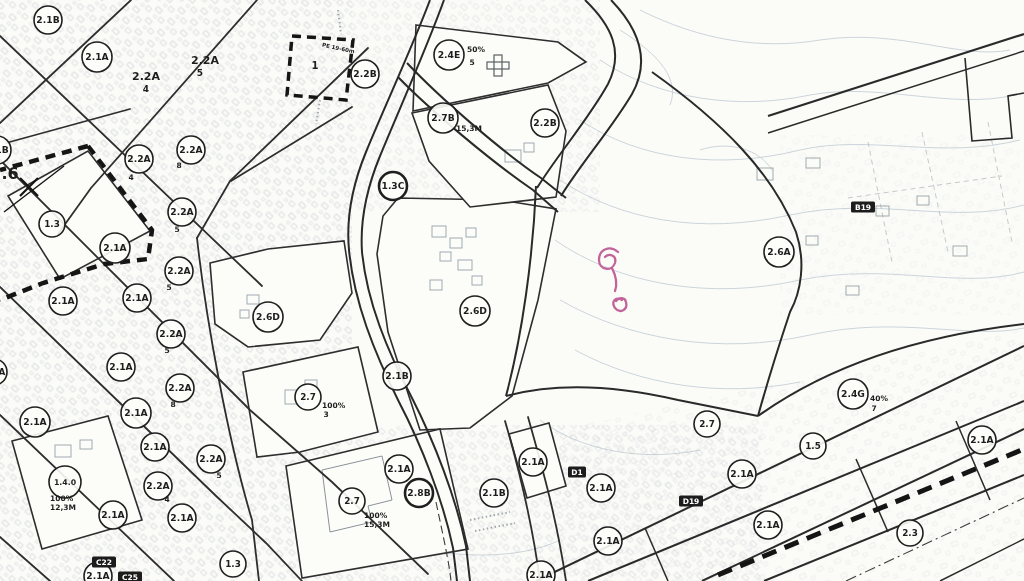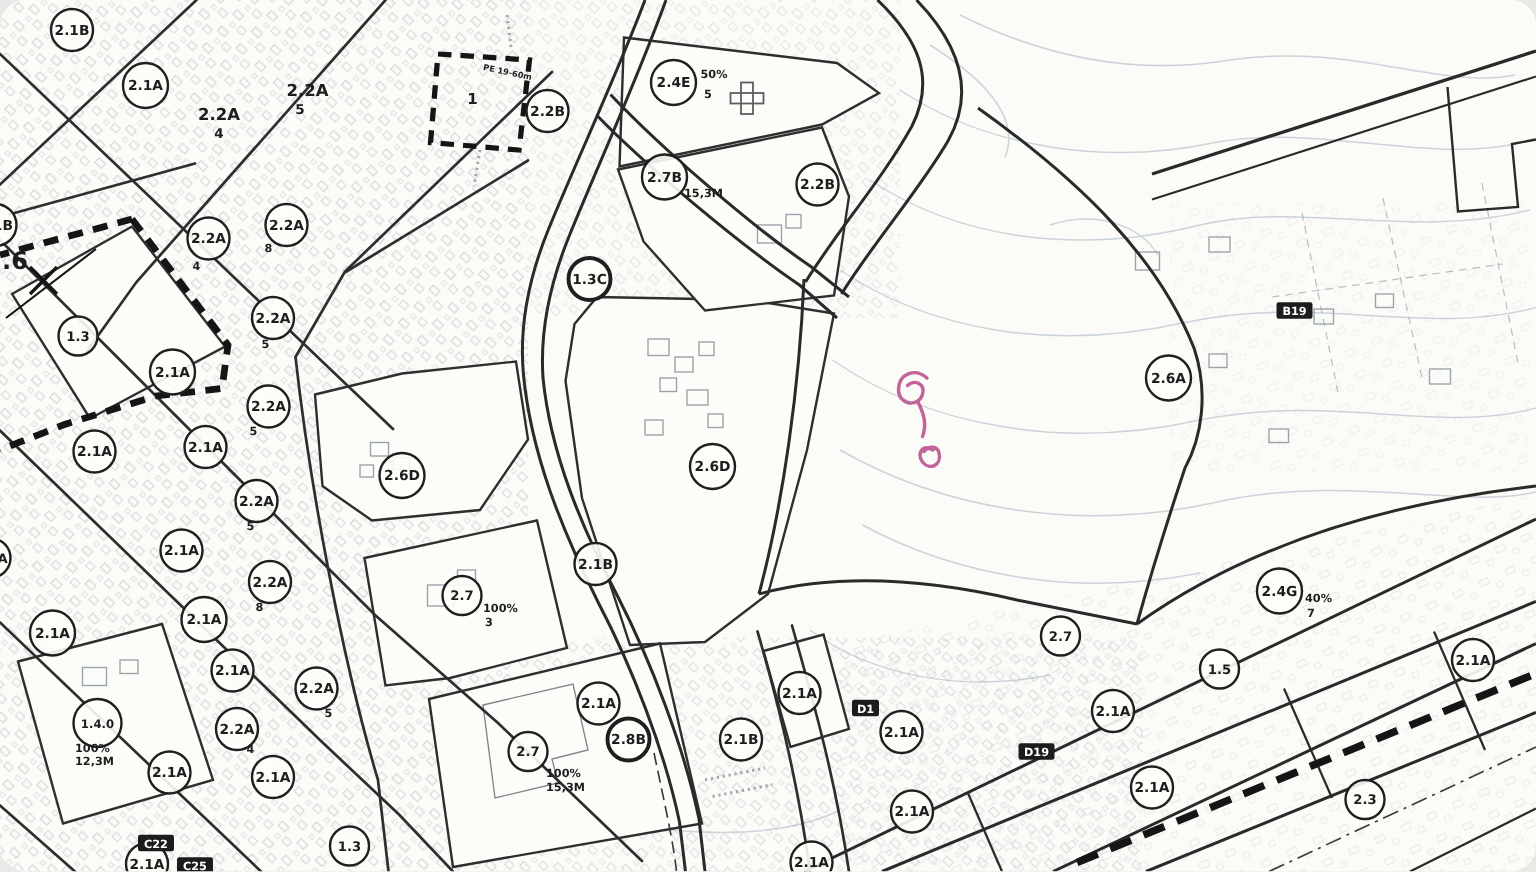--- a/index.html
+++ b/index.html
@@ -1,16 +1,16 @@
 <!DOCTYPE html>
 <html><head>
 <meta charset="utf-8">
 <style>
   html,body{margin:0;padding:0;background:#e8e8e6;}
-  .stage{position:relative;width:1024px;height:581px;overflow:hidden;background:#fbfbf8;border-radius:17px;}
+  .stage{position:relative;width:1024px;height:581px;overflow:hidden;background:#fbfbf8;}
   svg{display:block;}
   text{font-family:"DejaVu Sans",sans-serif;fill:#1d1d1d;}
   .zl{font-weight:bold;}
   .badge-t{fill:#ffffff;font-weight:bold;}
 </style>
 </head>
 <body>
 
 <div class="stage">
 <svg id="map-svg" width="1024" height="581" viewBox="0 0 1024 581">

